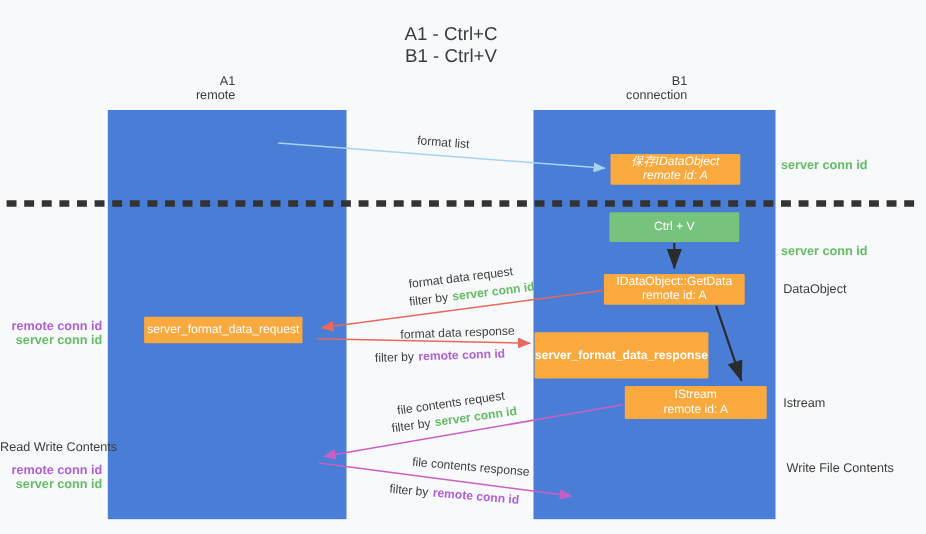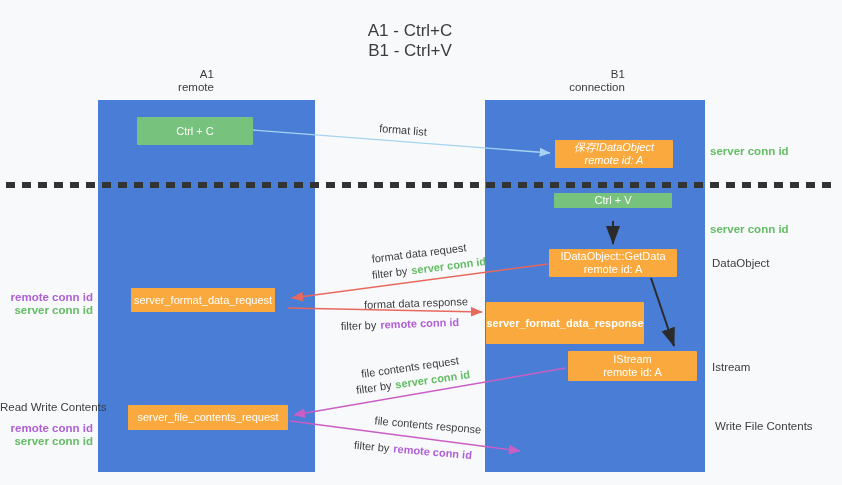--- a/index.html
+++ b/index.html
@@ -83,44 +83,42 @@
 
     <line x1="548" y1="252" x2="292" y2="286" stroke-width="1.4" marker-end="url(#mRed)" style="stroke:var(--arrow_red,#e8685e)"></line>
 
     <line x1="288" y1="296" x2="482" y2="300" stroke-width="1.4" marker-end="url(#mRed)" style="stroke:var(--arrow_red,#e8685e)"></line>
 
     <line x1="566" y1="356" x2="294" y2="403" stroke-width="1.4" marker-end="url(#mMag)" style="stroke:var(--arrow_magenta,#c95fc5)"></line>
 
     <line x1="290" y1="409" x2="520" y2="439" stroke-width="1.4" marker-end="url(#mMag)" style="stroke:var(--arrow_magenta,#c95fc5)"></line>
   </svg>
 
-  <div class="box green" style="left:137px; top:105px; width:116px; height:28px;">Ctrl + C</div>
 
   <div class="box orange" style="left:555px; top:128px; width:118px; height:28px;font-style:italic;">
     <span>保存IDataObject</span>
     <span>remote id: A</span>
   </div>
 
-  <div class="box green" style="left:554px; top:181px; width:118px; height:15px;">Ctrl + V</div>
+  <div class="box green" style="left:554px; top:181px; width:118px; height:27px;">Ctrl + V</div>
 
   <div class="box orange" style="left:549px; top:237px; width:128px; height:28px;">
     <span>IDataObject::GetData</span>
     <span>remote id: A</span>
   </div>
 
   <div class="box orange" style="left:131px; top:276px; width:144px; height:24px;">server_format_data_request</div>
 
   <div class="box orange" style="left:486px; top:290px; width:158px; height:42px;font-weight:bold;">server_format_data_response</div>
 
   <div class="box orange" style="left:568px; top:339px; width:129px; height:30px;">
     <span>IStream</span>
     <span>remote id: A</span>
   </div>
 
-  <div class="box orange" style="left:128px; top:393px; width:160px; height:25px;">server_file_contents_request</div>
 
 
   <div class="flow-label" style="left:403px; top:118px; --r:4.5deg;">format list</div>
 
   <div class="flow-label" style="left:419px; top:241px; --r:-7deg;">format data request</div>
 
   <div class="flow-label" style="left:429px; top:256px; --r:-7deg;">
     <span class="gray-text">filter by</span><span class="green-text gap">server conn id</span>
   </div>
 

